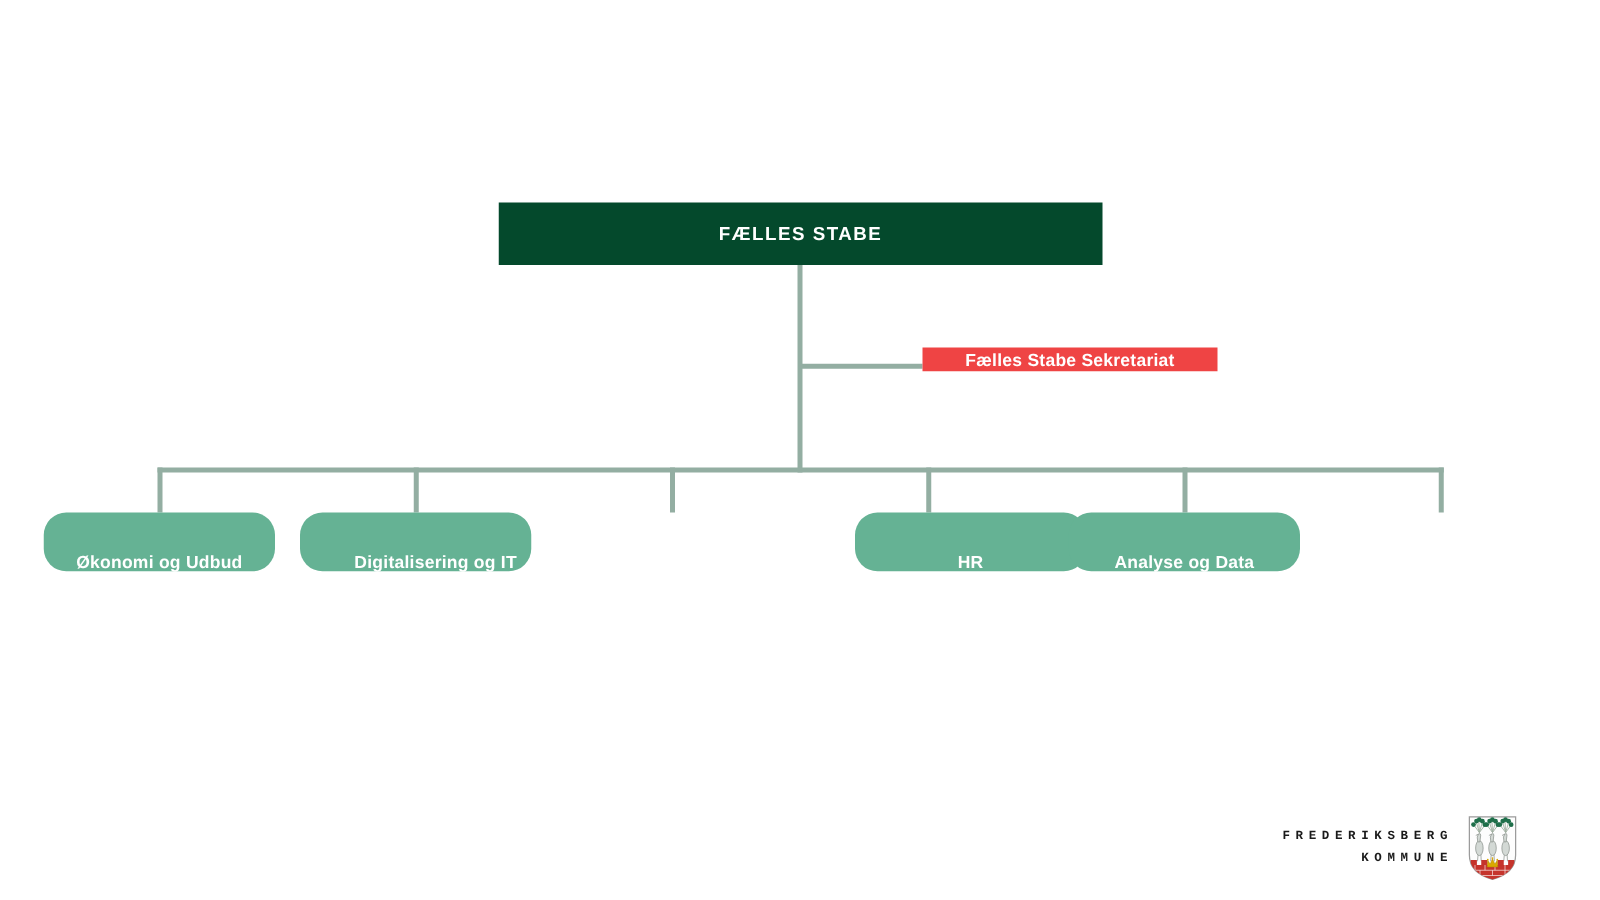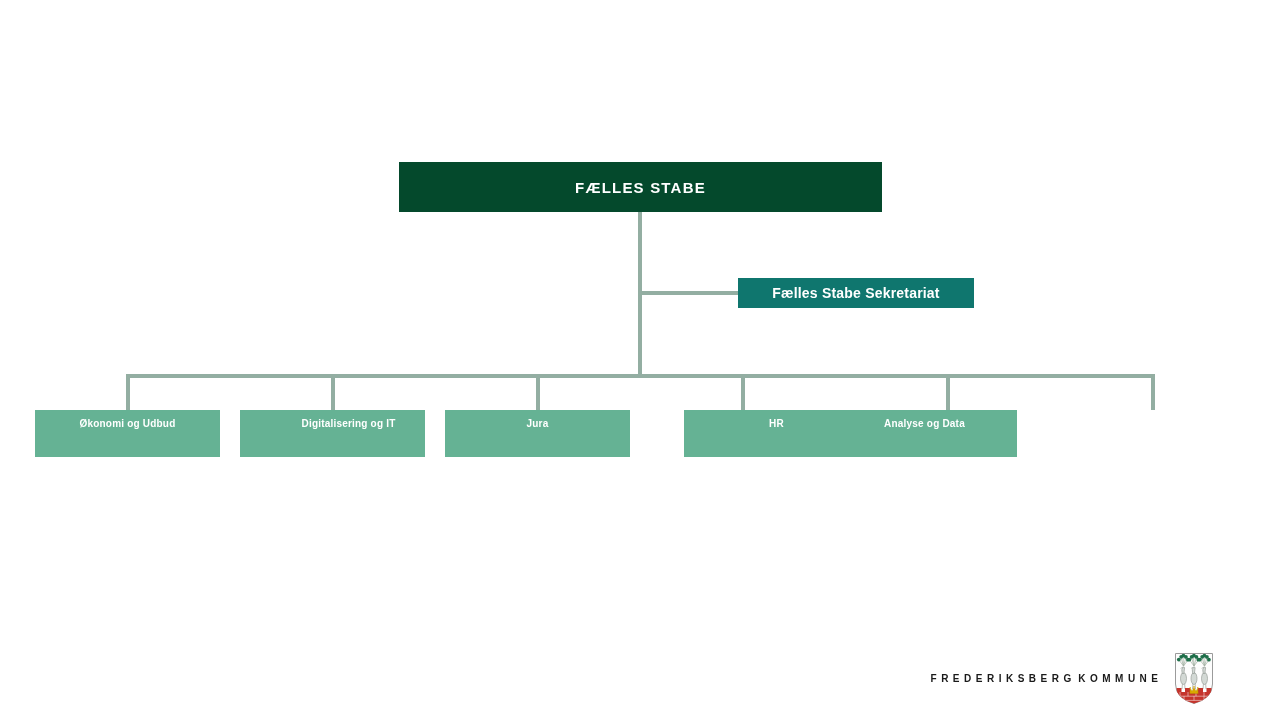--- a/index.html
+++ b/index.html
@@ -22,43 +22,43 @@
     left: 399px; top: 162px;
     width: 483px; height: 50px;
     background: #04492C;
     color: #ffffff;
     display: flex; align-items: center; justify-content: center;
     font-size: 15px; font-weight: 700; letter-spacing: 1.2px;
   }
   .secretariat-box {
     position: absolute;
     left: 738px; top: 278px;
-    width: 236px; height: 30px;
-    background: #0f766e;
+    width: 236px; height: 19px;
+    background: #ef4444;
     color: #ffffff;
     display: flex; align-items: center; justify-content: center;
     font-size: 14px; font-weight: 700; letter-spacing: 0.2px;
   }
   .dept-box {
     position: absolute;
     top: 410px;
     width: 185px; height: 47px;
     background: #65B294;
     color: #ffffff;
-    display: flex; align-items: flex-start; justify-content: center;
+    display: flex; align-items: flex-end; justify-content: center;
     padding-top: 0;
     box-sizing: border-box;
-    font-size: 10px; font-weight: 700; letter-spacing: 0.2px;
+    font-size: 14px; font-weight: 700; letter-spacing: 0.2px; border-radius: 18px;
   }
   .dept-box span { margin-top: 8px; }
   .dept-1 { left: 35px; }
   .dept-2 { left: 240px; padding-left: 32px; }
   .dept-3 { left: 445px; }
   .dept-4 { left: 684px; }
-  .dept-5 { left: 832px; }
+  .dept-5 { left: 855px; }
   .dept-6 { left: 1060px; }
 
   
   .line {
     position: absolute;
     background: #93AEA2;
   }
   .line-root-v      { left: 638px;  top: 212px; width: 4px;    height: 166px; }
   .line-sec-branch  { left: 640px;  top: 291px; width: 98px;   height: 4px; }
   .line-dept-h      { left: 126px;  top: 374px; width: 1029px; height: 4px; }
@@ -70,22 +70,23 @@
   .stub-5 { left: 946px; }
   .stub-6 { left: 1151px; }
 
   
   .logo {
     position: absolute;
     top: 652px; right: 66px;
     display: flex; align-items: center; gap: 16px;
   }
   .logo-text {
-    display: flex; flex-direction: row; gap: 7px;
+    display: flex; flex-direction: column; gap: 7px;
     text-align: right;
+    font-family: Liberation Mono, monospace;
   }
   .logo-line {
     color: #1a1a1a;
     font-size: 10px; font-weight: 700;
     letter-spacing: 4.5px;
     margin-right: -4.5px;
     white-space: nowrap;
   }
   .crest { width: 40px; height: 53px; display: block; }
 </style>
@@ -110,23 +111,20 @@
 
   <div class="secretariat-box">
     <span>Fælles Stabe Sekretariat</span>
   </div>
 
   <div class="dept-box dept-1">
     <span>Økonomi og Udbud</span>
   </div>
   <div class="dept-box dept-2">
     <span>Digitalisering og IT</span>
-  </div>
-  <div class="dept-box dept-3">
-    <span>Jura</span>
   </div>
   <div class="dept-box dept-4">
     <span>HR</span>
   </div>
   <div class="dept-box dept-5">
     <span>Analyse og Data</span>
   </div>
 
   <div class="logo">
     <div class="logo-text">

